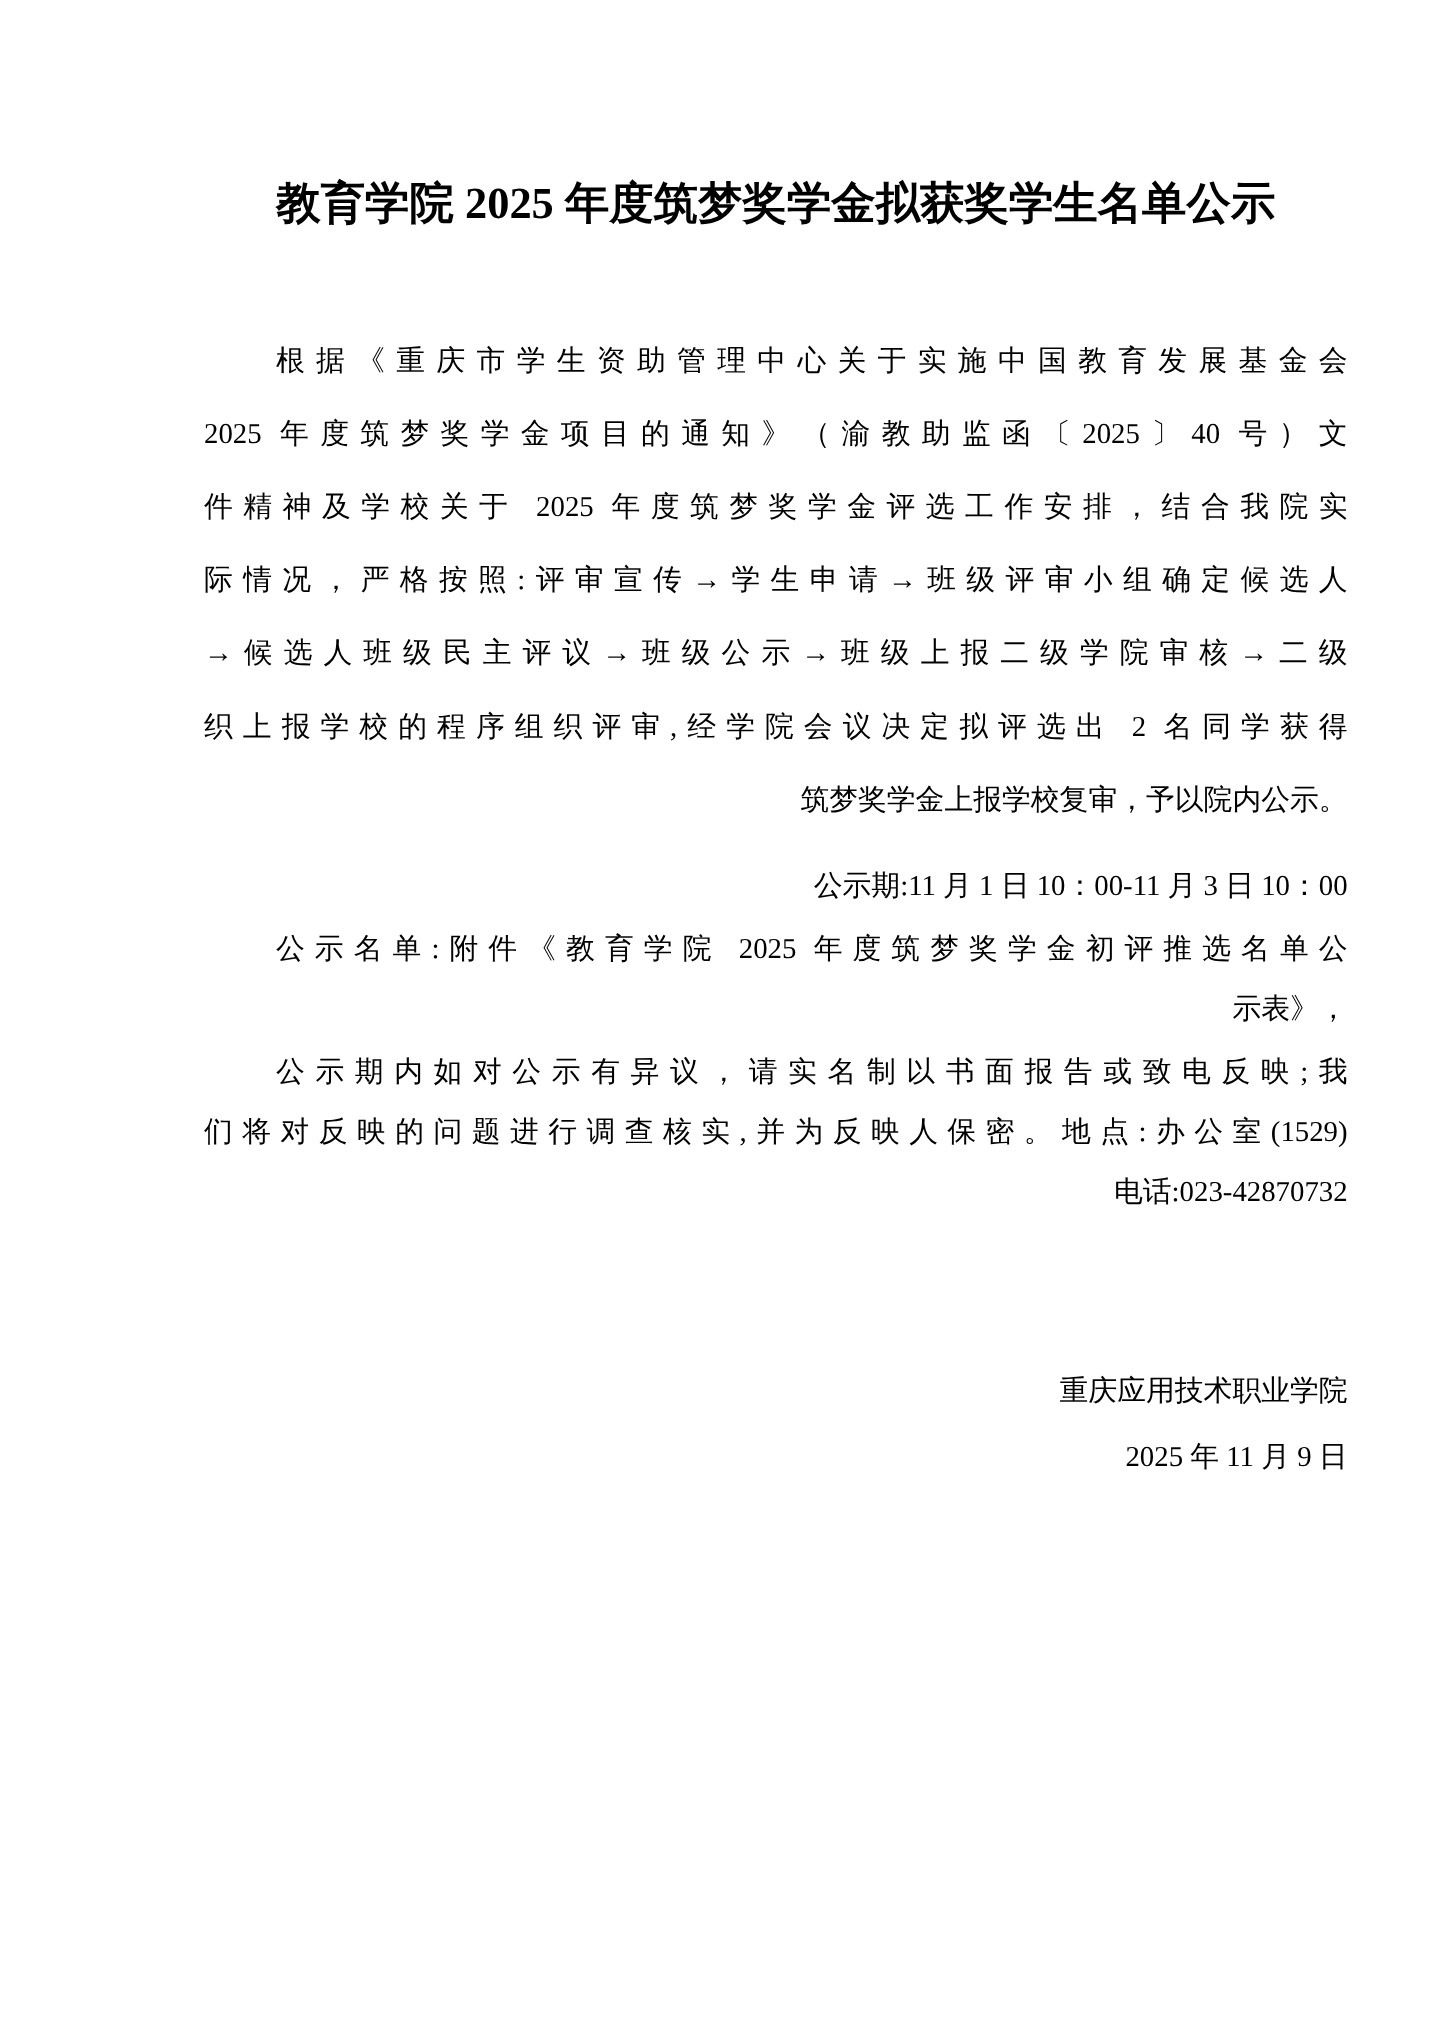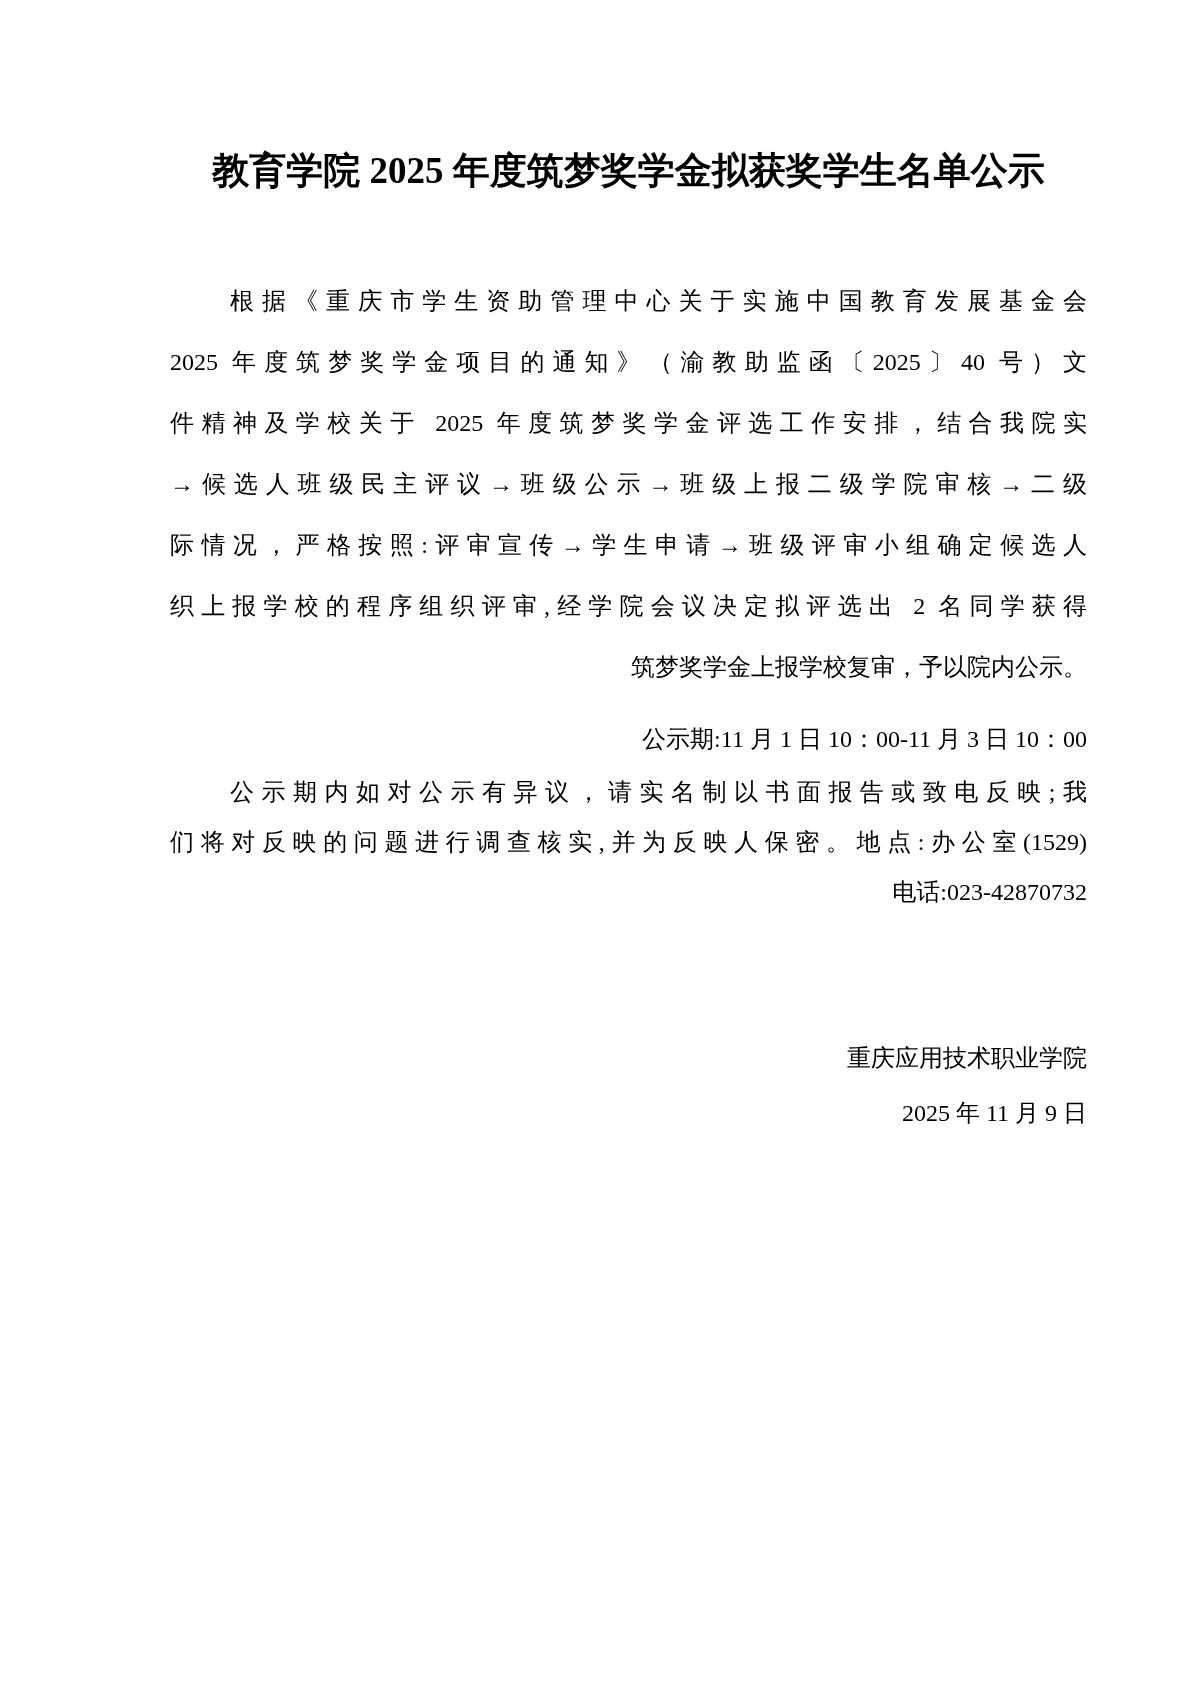--- a/index.html
+++ b/index.html
@@ -10,21 +10,21 @@
   .page {
     position: relative;
     width: 1191px;
     height: 1684px;
     background: #ffffff;
     color: #000000;
     font-family: "Liberation Serif", "DejaVu Serif", "DejaVu Sans", serif;
     overflow: hidden;
   }
   .content {
-    padding: 143px 104px 0 170px;
+    padding: 143px 68px 0 170px;
   }
   .title {
     margin: 0;
     font-size: 37px;
     line-height: 56px;
     font-weight: bold;
     text-align: center;
     white-space: nowrap;
   }
   .para { margin: 0; }
@@ -59,30 +59,34 @@
 
 <div class="page">
   <div class="content">
 
     <h1 class="title">教育学院 2025 年度筑梦奖学金拟获奖学生名单公示</h1>
 
     <div class="para p1">
       <div class="ln full indent">根据《重庆市学生资助管理中心关于实施中国教育发展基金会</div>
       <div class="ln full">2025 年度筑梦奖学金项目的通知》（渝教助监函〔2025〕40 号）文</div>
       <div class="ln full">件精神及学校关于 2025 年度筑梦奖学金评选工作安排，结合我院实</div>
+      <div class="ln full">际情况，严格按照:评审宣传→学生申请→班级评审小组确定候选人</div>
       <div class="ln full">→候选人班级民主评议→班级公示→班级上报二级学院审核→二级</div>
-      <div class="ln full">际情况，严格按照:评审宣传→学生申请→班级评审小组确定候选人</div>
       <div class="ln full">织上报学校的程序组织评审,经学院会议决定拟评选出 2 名同学获得</div>
       <div class="ln last">筑梦奖学金上报学校复审，予以院内公示。</div>
     </div>
 
     <div class="para p2">
       <div class="ln last indent">公示期:11 月 1 日 10：00-11 月 3 日 10：00</div>
     </div>
 
+    <div class="para p3">
+      <div class="ln full indent">公示名单:附件《教育学院 2025 年度筑梦奖学金初评推选名单公</div>
+      <div class="ln last">示表》，</div>
+    </div>
 
     <div class="para p4">
       <div class="ln full indent">公示期内如对公示有异议，请实名制以书面报告或致电反映;我</div>
       <div class="ln full">们将对反映的问题进行调查核实,并为反映人保密。地点:办公室(1529)</div>
       <div class="ln last">电话:023-42870732</div>
     </div>
 
     <div class="signature">
       <div class="ln">重庆应用技术职业学院</div>
       <div class="ln">2025 年 11 月 9 日</div>

